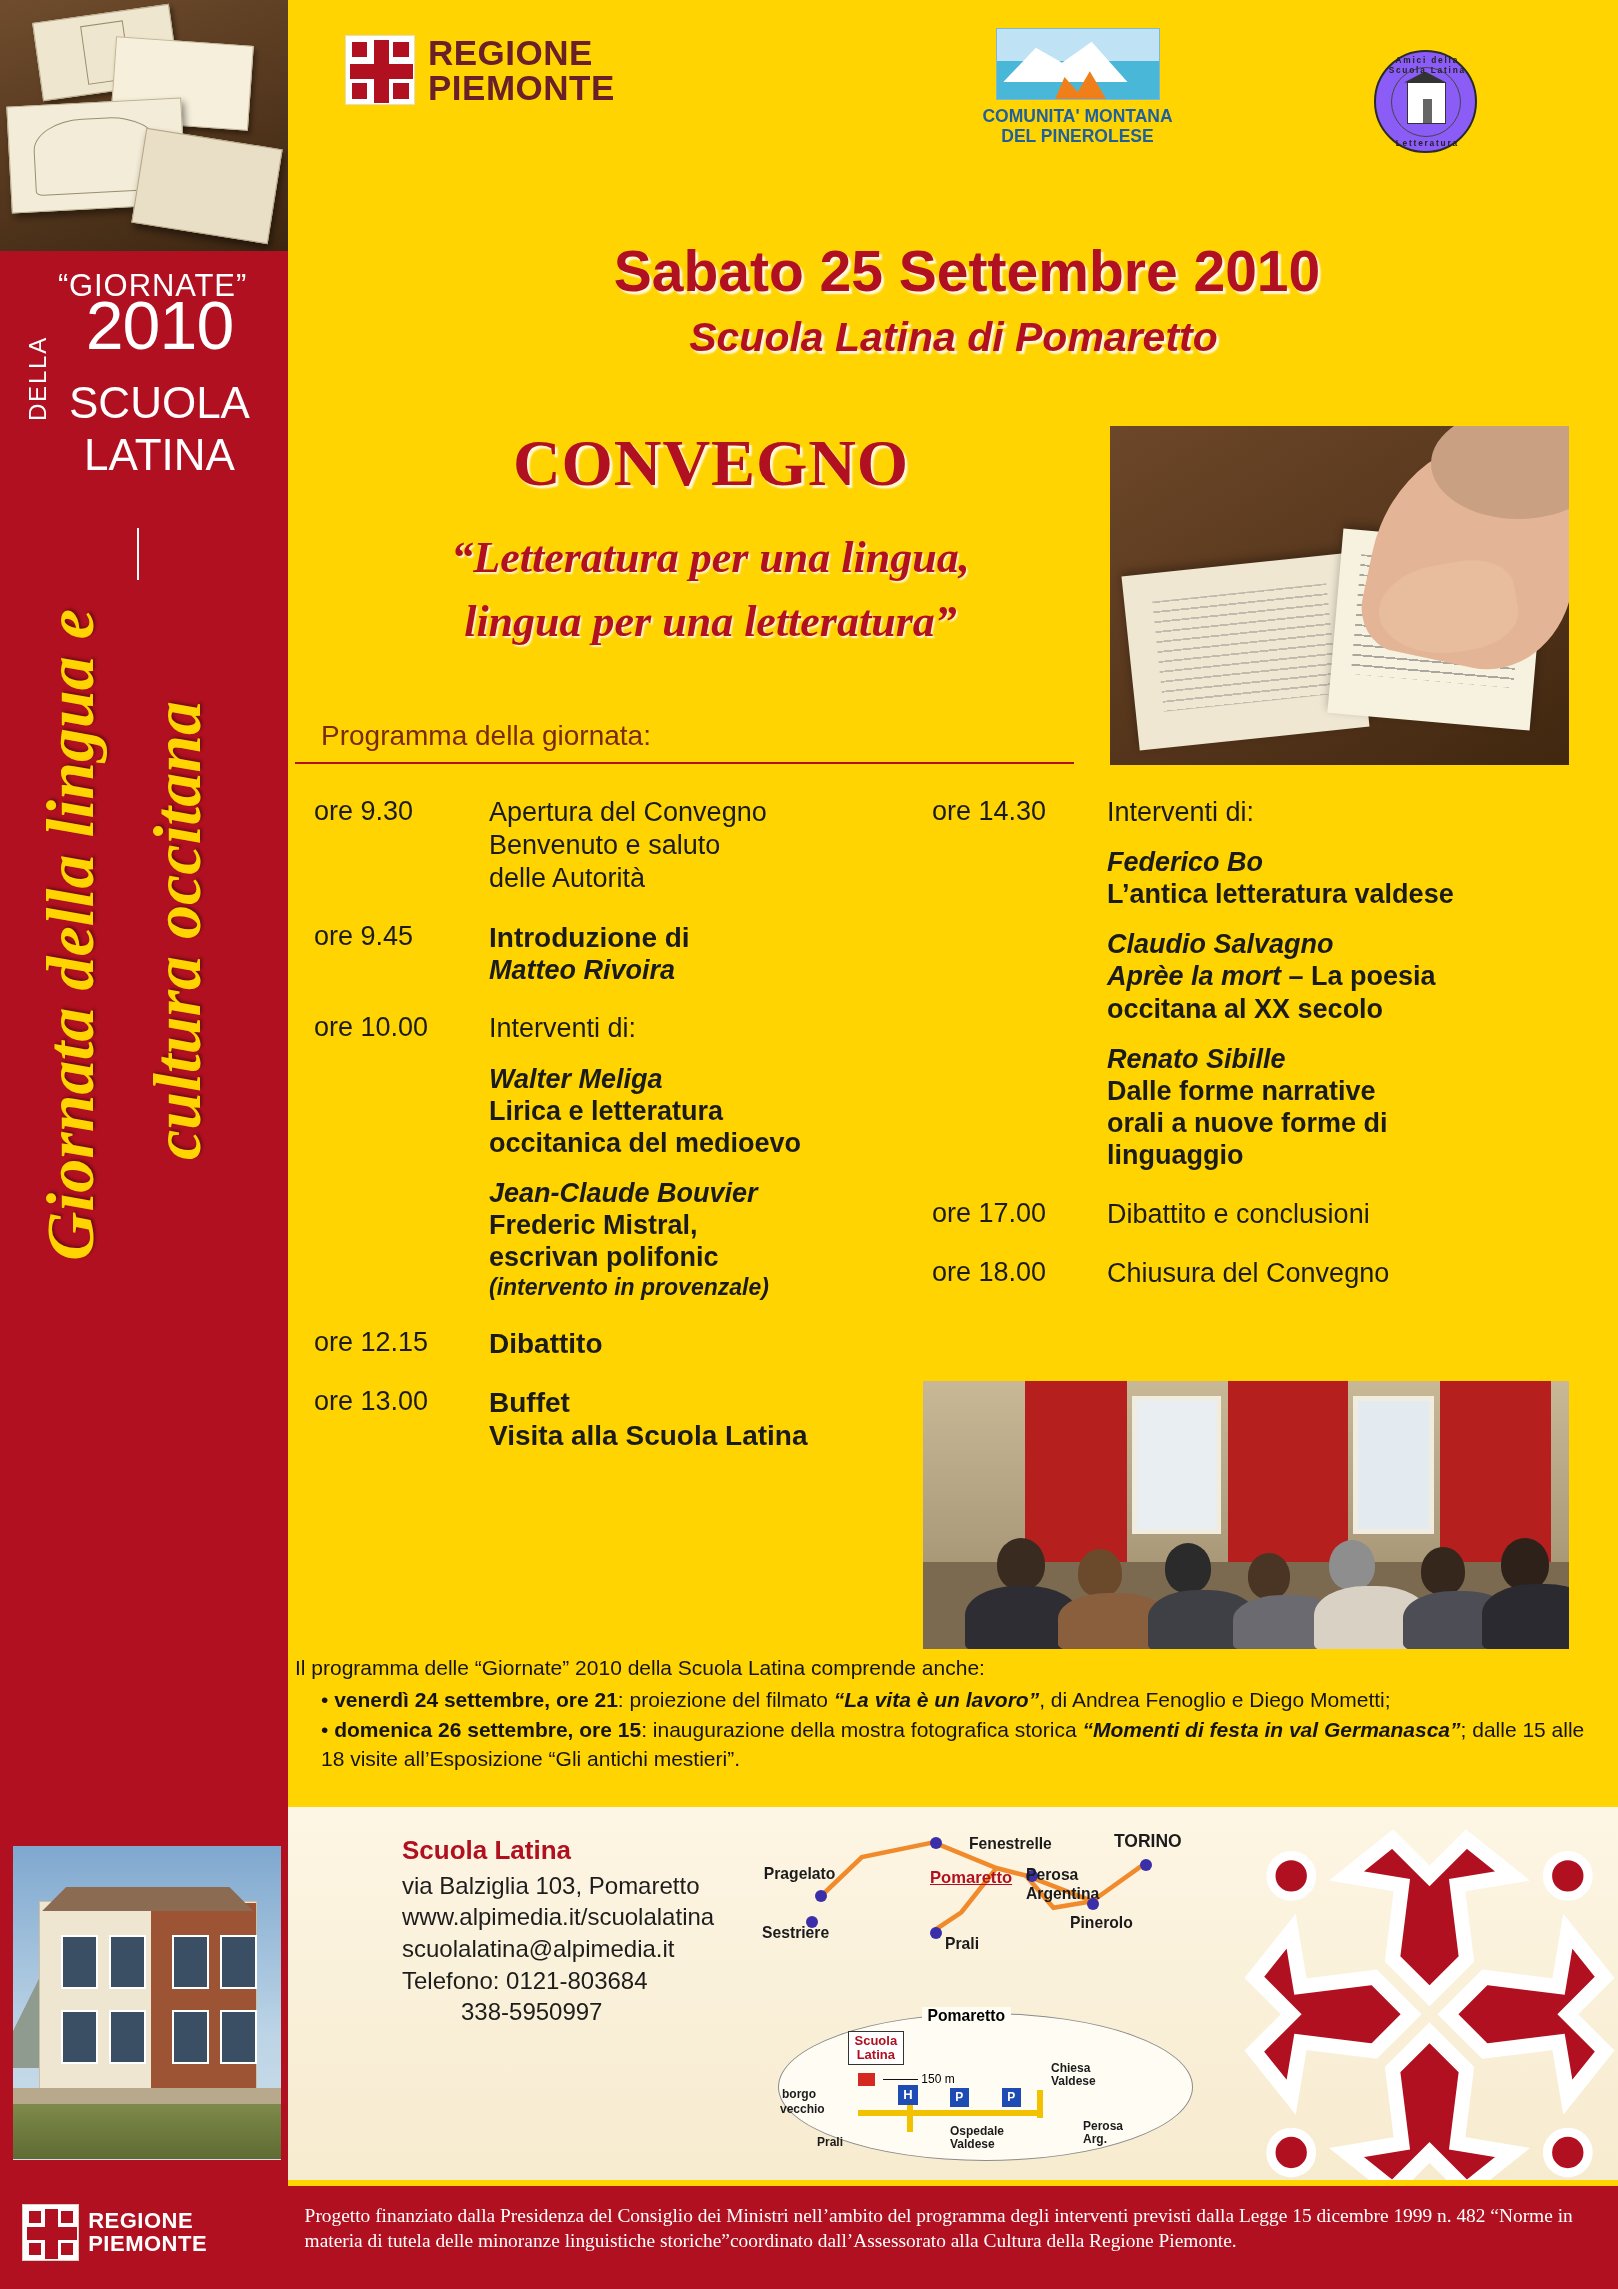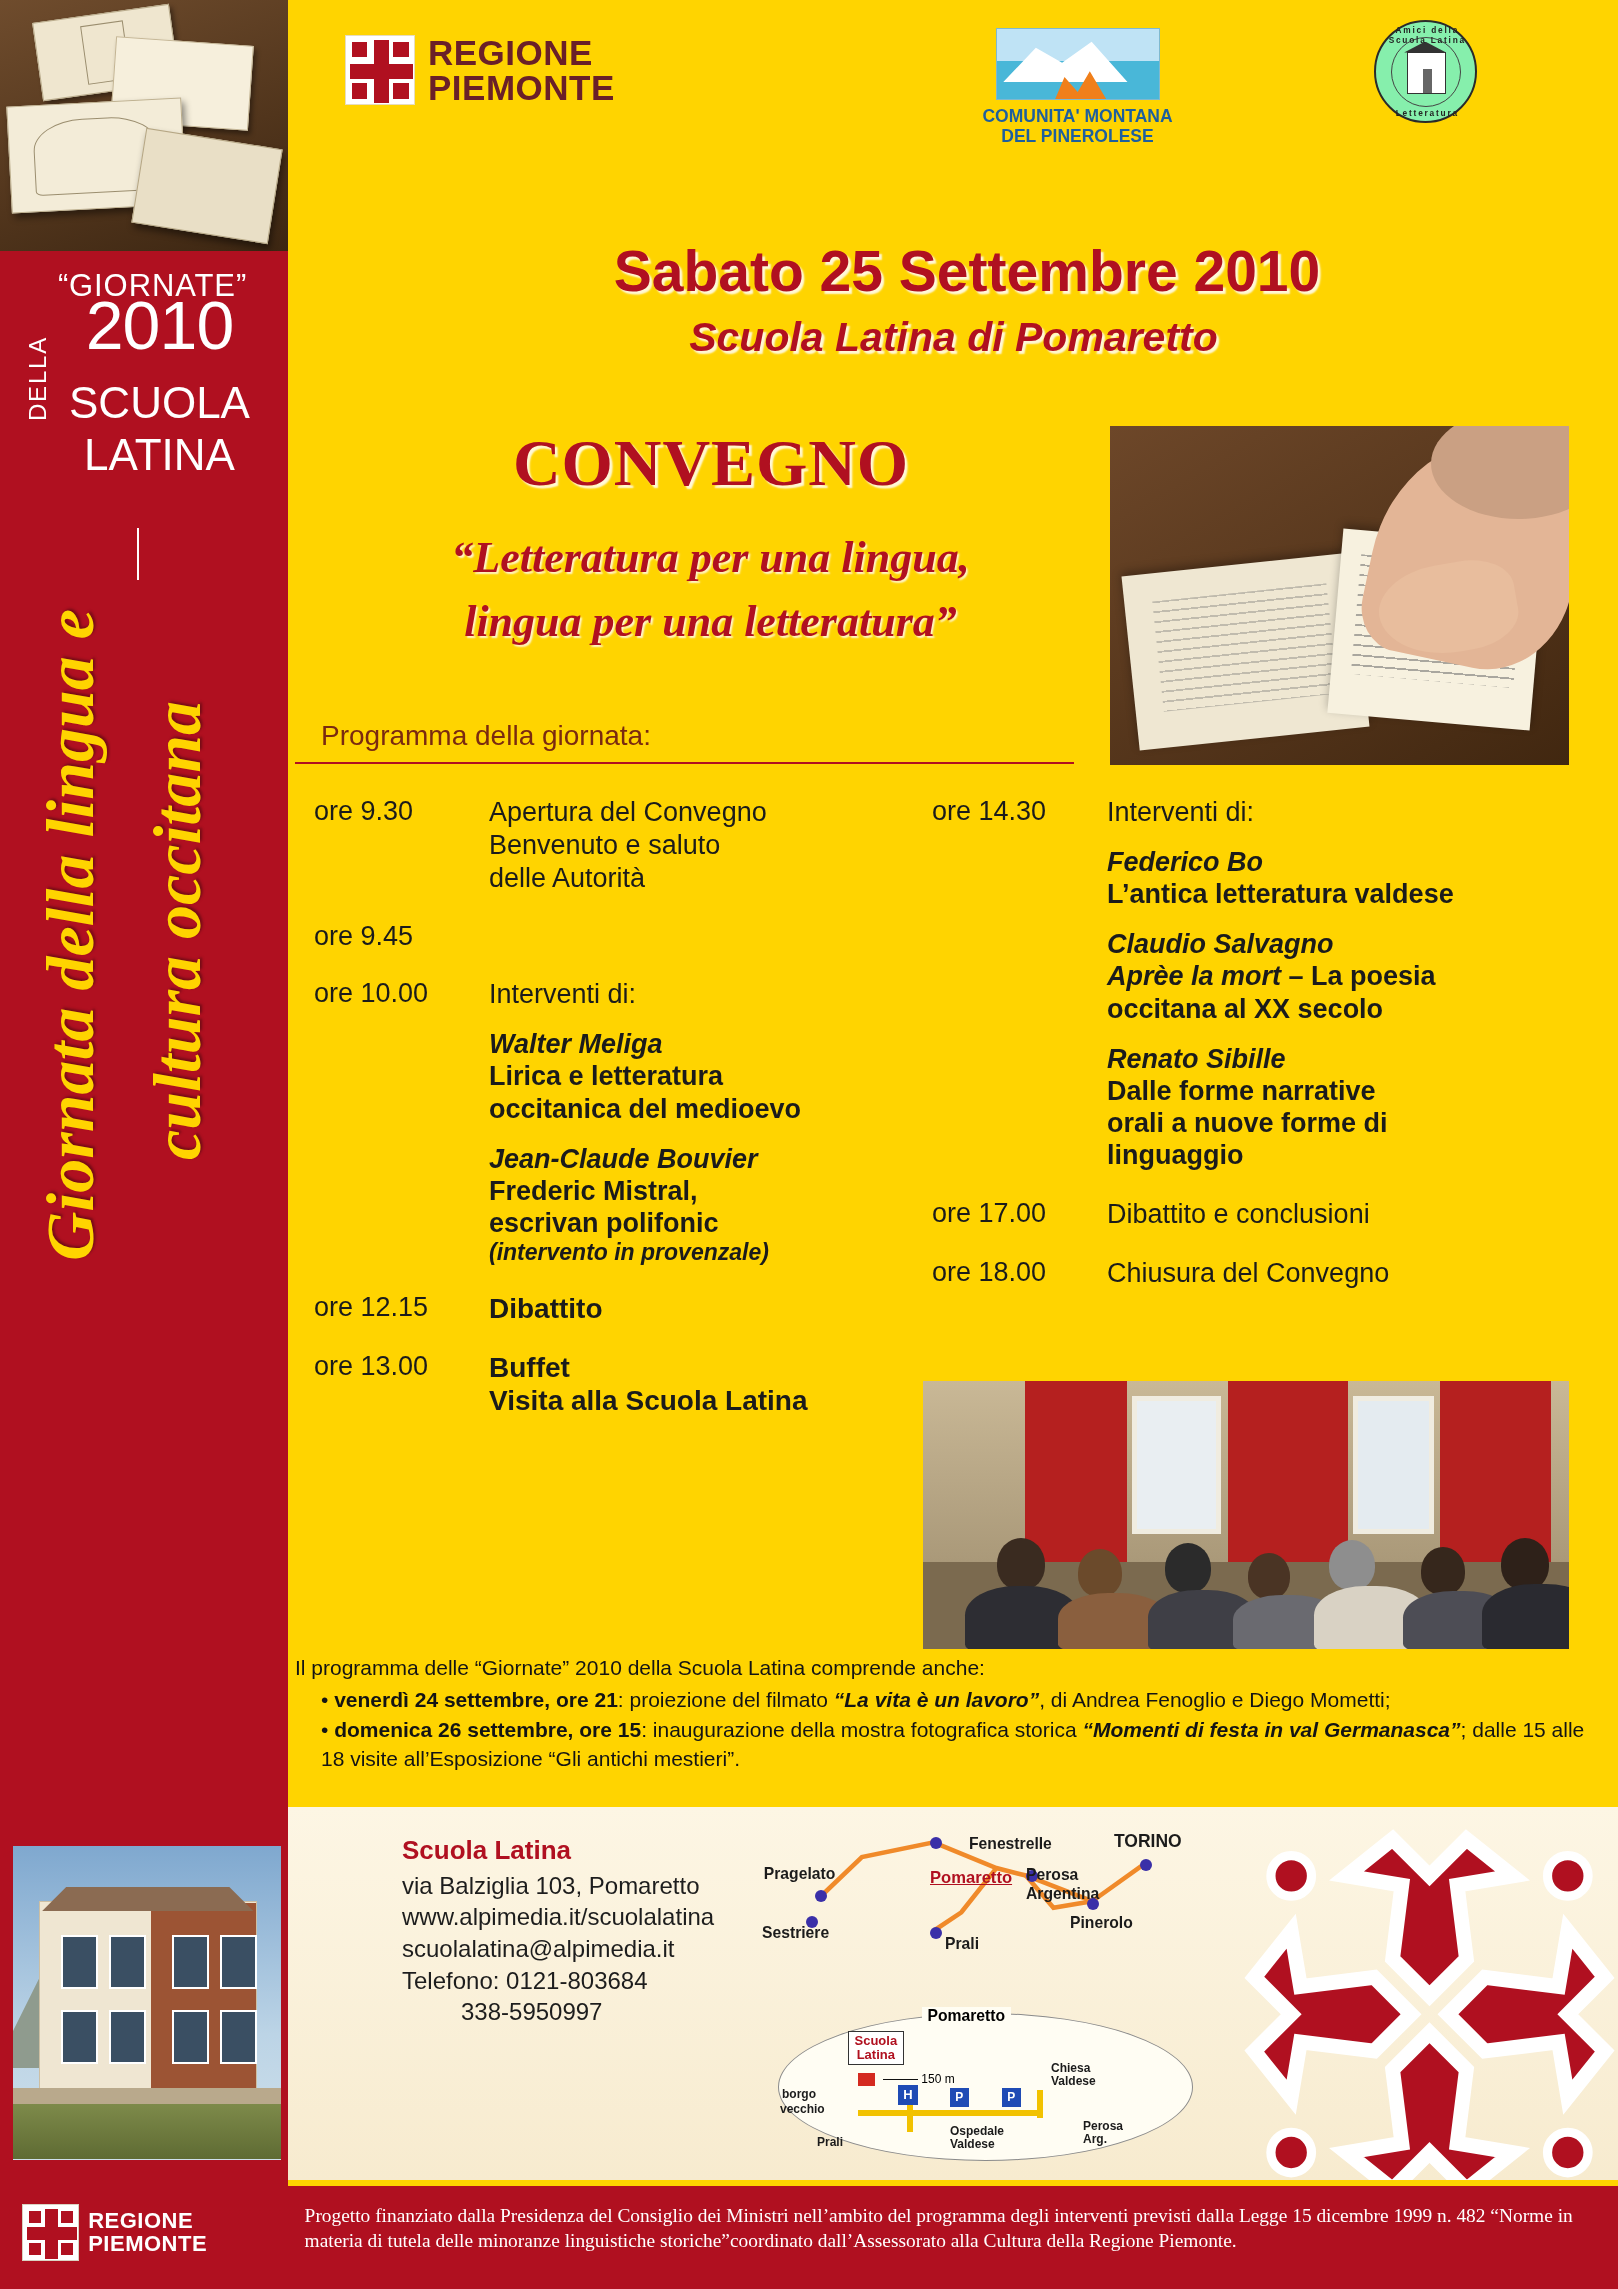--- a/index.html
+++ b/index.html
@@ -189,21 +189,21 @@
   }
   #logo-cm .cap{
     margin-top:5.5px; color:#1e5f9e; font-size:17.5px; font-weight:700; line-height:1.15;
   }
 
   #logo-amici{
     position:absolute; left:1071px; top:20px; width:135px; height:103px;
   }
   #logo-amici .ring{
     width:103px; height:103px; border-radius:50%; border:2.8px solid #2a2a2a;
-    position:relative; background:#86efac; margin-left:14.8px;
+    position:relative; background:#8b5cf6; margin-left:14.8px;margin-top:30px;
   }
   #logo-amici .ring .inner{
     position:absolute; left:14.8px; top:14.8px; width:70px; height:70px;
     border:1.8px solid #444; border-radius:50%;
   }
   #logo-amici .ring .bld{
     position:absolute; left:31px; top:29.5px; width:39px; height:42px;
     background:#fff; border:1.8px solid #333;
   }
   #logo-amici .ring .bld::before{
@@ -527,20 +527,24 @@
     <div class="row">
       <div class="t">ore 9.30</div>
       <div class="d">
         <div class="plain">Apertura del Convegno</div>
         <div class="plain">Benvenuto e saluto</div>
         <div class="plain">delle Autorità</div>
       </div>
     </div>
     <div class="row">
       <div class="t">ore 9.45</div>
+      <div class="d">
+        <div class="bold">Introduzione di</div>
+        <div class="it">Matteo Rivoira</div>
+      </div>
     </div>
     <div class="row">
       <div class="t">ore 10.00</div>
       <div class="d">
         <div class="plain">Interventi di:</div>
         <div class="speaker">
           <div class="nm">Walter Meliga</div>
           <div class="ti">Lirica e letteratura</div>
           <div class="ti">occitanica del medioevo</div>
         </div>

